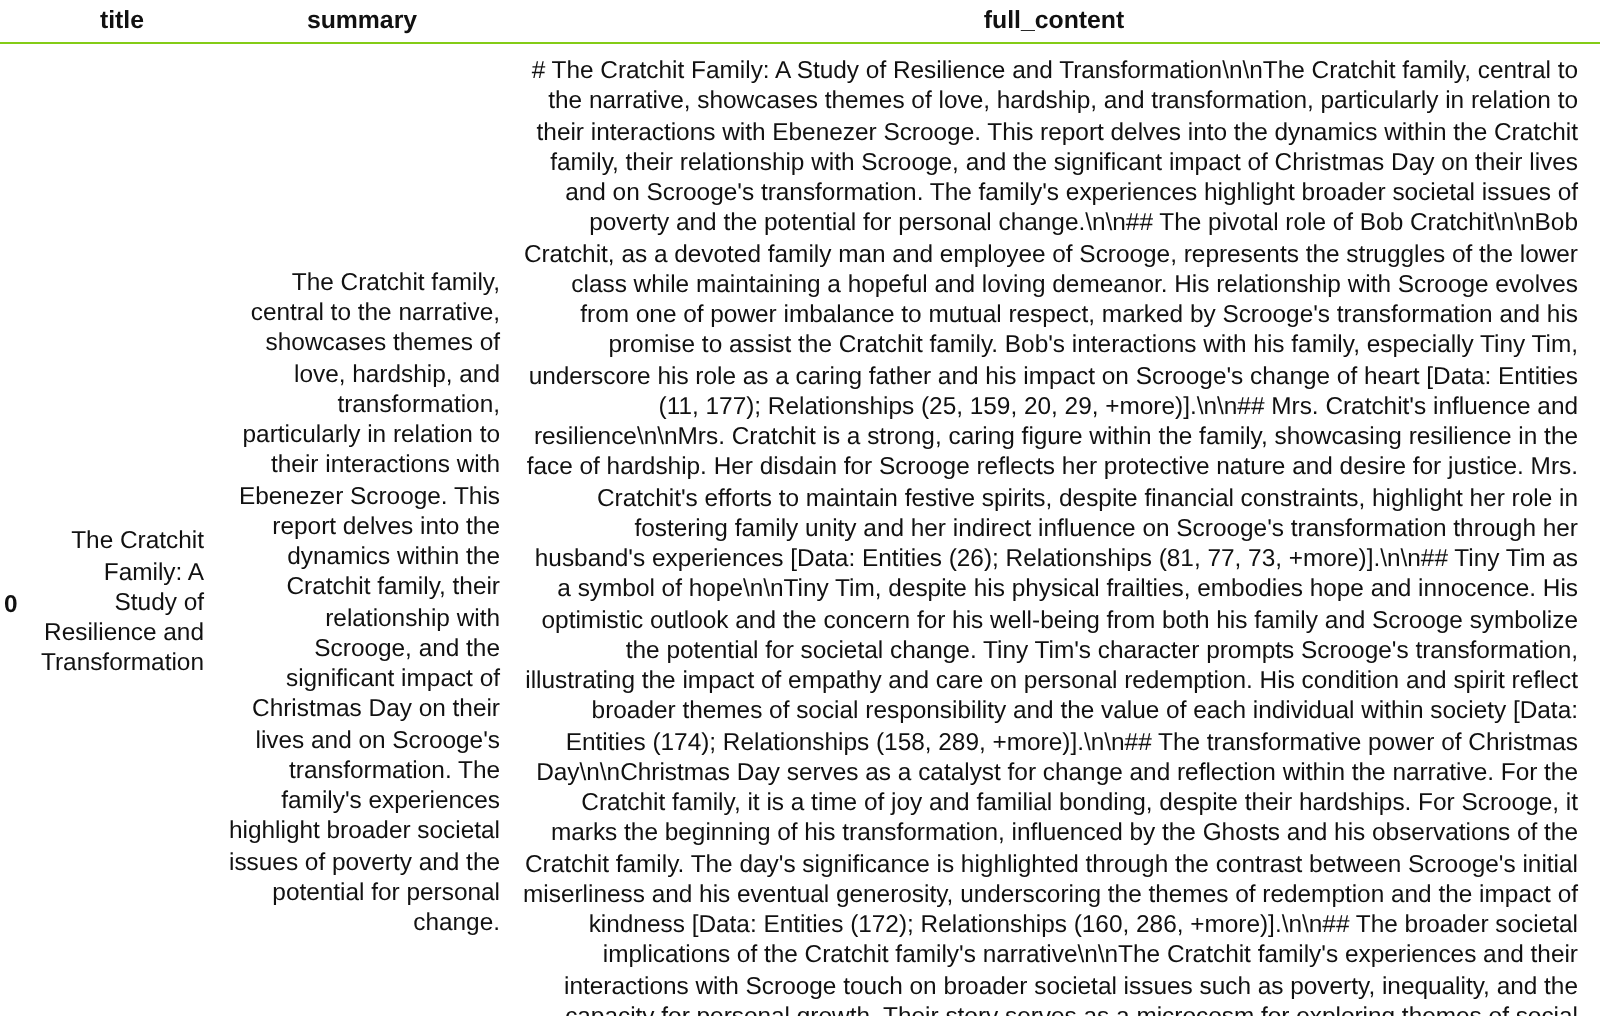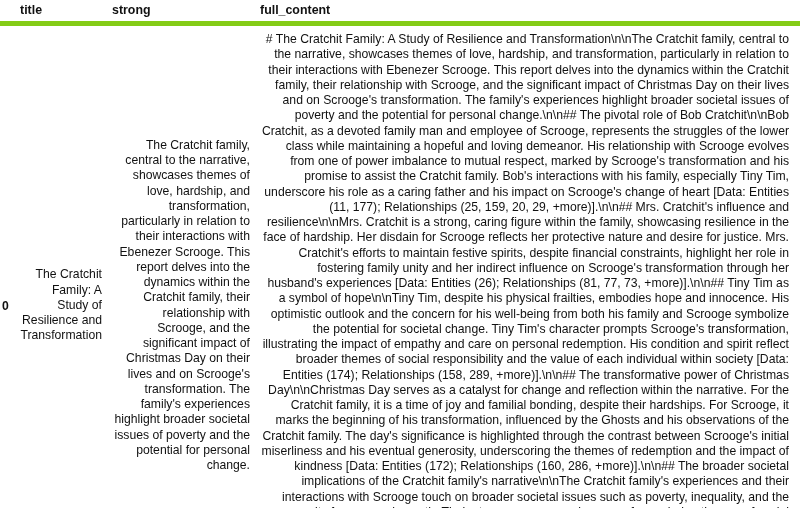--- a/index.html
+++ b/index.html
@@ -19,24 +19,24 @@
     border-collapse: collapse;
     table-layout: fixed;
     width: 800px;
   }
   col.c-idx { width: 16px; }
   col.c-title { width: 92px; }
   col.c-summary { width: 148px; }
   col.c-full { width: 544px; }
   thead th {
     font-weight: bold;
-    text-align: left;
+    text-align: center;
     padding: 2px 6px 4px 4px;
     height: 15px;
-    border-bottom: 5px solid #84cc16;
+    border-bottom: 1px solid #84cc16;
     vertical-align: bottom;
     font-size: 12.4px;
   }
   tbody th {
     font-weight: bold;
     text-align: left;
     vertical-align: middle;
     padding: 0 0 0 2px;
   }
   tbody td {
@@ -61,21 +61,21 @@
   <colgroup>
     <col class="c-idx">
     <col class="c-title">
     <col class="c-summary">
     <col class="c-full">
   </colgroup>
   <thead>
     <tr>
       <th></th>
       <th>title</th>
-      <th>strong</th>
+      <th>summary</th>
       <th>full_content</th>
     </tr>
   </thead>
   <tbody>
     <tr>
       <th>0</th>
       <td class="title">The Cratchit Family: A Study of Resilience and Transformation</td>
       <td class="summary">The Cratchit family, central to the narrative, showcases themes of love, hardship, and transformation, particularly in relation to their interactions with Ebenezer Scrooge. This report delves into the dynamics within the Cratchit family, their relationship with Scrooge, and the significant impact of Christmas Day on their lives and on Scrooge's transformation. The family's experiences highlight broader societal issues of poverty and the potential for personal change.</td>
       <td class="full"># The Cratchit Family: A Study of Resilience and Transformation\n\nThe Cratchit family, central to the narrative, showcases themes of love, hardship, and transformation, particularly in relation to their interactions with Ebenezer Scrooge. This report delves into the dynamics within the Cratchit family, their relationship with Scrooge, and the significant impact of Christmas Day on their lives and on Scrooge's transformation. The family's experiences highlight broader societal issues of poverty and the potential for personal change.\n\n## The pivotal role of Bob Cratchit\n\nBob Cratchit, as a devoted family man and employee of Scrooge, represents the struggles of the lower class while maintaining a hopeful and loving demeanor. His relationship with Scrooge evolves from one of power imbalance to mutual respect, marked by Scrooge's transformation and his promise to assist the Cratchit family. Bob's interactions with his family, especially Tiny Tim, underscore his role as a caring father and his impact on Scrooge's change of heart [Data: Entities (11, 177); Relationships (25, 159, 20, 29, +more)].\n\n## Mrs. Cratchit's influence and resilience\n\nMrs. Cratchit is a strong, caring figure within the family, showcasing resilience in the face of hardship. Her disdain for Scrooge reflects her protective nature and desire for justice. Mrs. Cratchit's efforts to maintain festive spirits, despite financial constraints, highlight her role in fostering family unity and her indirect influence on Scrooge's transformation through her husband's experiences [Data: Entities (26); Relationships (81, 77, 73, +more)].\n\n## Tiny Tim as a symbol of hope\n\nTiny Tim, despite his physical frailties, embodies hope and innocence. His optimistic outlook and the concern for his well-being from both his family and Scrooge symbolize the potential for societal change. Tiny Tim's character prompts Scrooge's transformation, illustrating the impact of empathy and care on personal redemption. His condition and spirit reflect broader themes of social responsibility and the value of each individual within society [Data: Entities (174); Relationships (158, 289, +more)].\n\n## The transformative power of Christmas Day\n\nChristmas Day serves as a catalyst for change and reflection within the narrative. For the Cratchit family, it is a time of joy and familial bonding, despite their hardships. For Scrooge, it marks the beginning of his transformation, influenced by the Ghosts and his observations of the Cratchit family. The day's significance is highlighted through the contrast between Scrooge's initial miserliness and his eventual generosity, underscoring the themes of redemption and the impact of kindness [Data: Entities (172); Relationships (160, 286, +more)].\n\n## The broader societal implications of the Cratchit family's narrative\n\nThe Cratchit family's experiences and their interactions with Scrooge touch on broader societal issues such as poverty, inequality, and the capacity for personal growth. Their story serves as a microcosm for exploring themes of social justice, the importance of family, and the potential for change in individuals and society. Through their resilience and the transformative journey of Scrooge, the narrative offers insights into the power of empathy, community, and the spirit of Christmas in fostering societal change [Data: Entities (180, 149); Relationships (25, 158, 160, +more)].</td>
     </tr>

